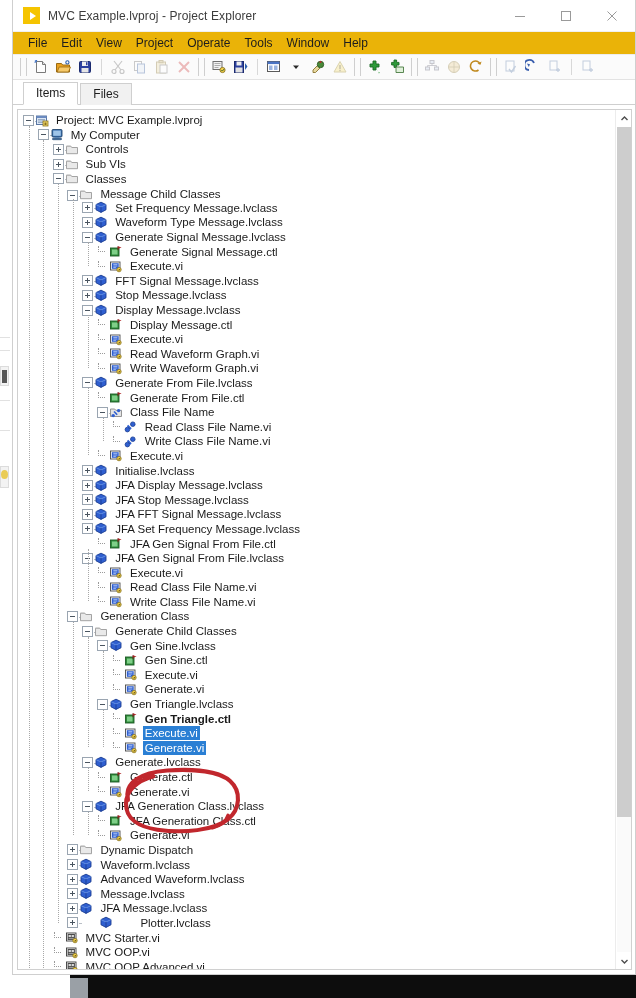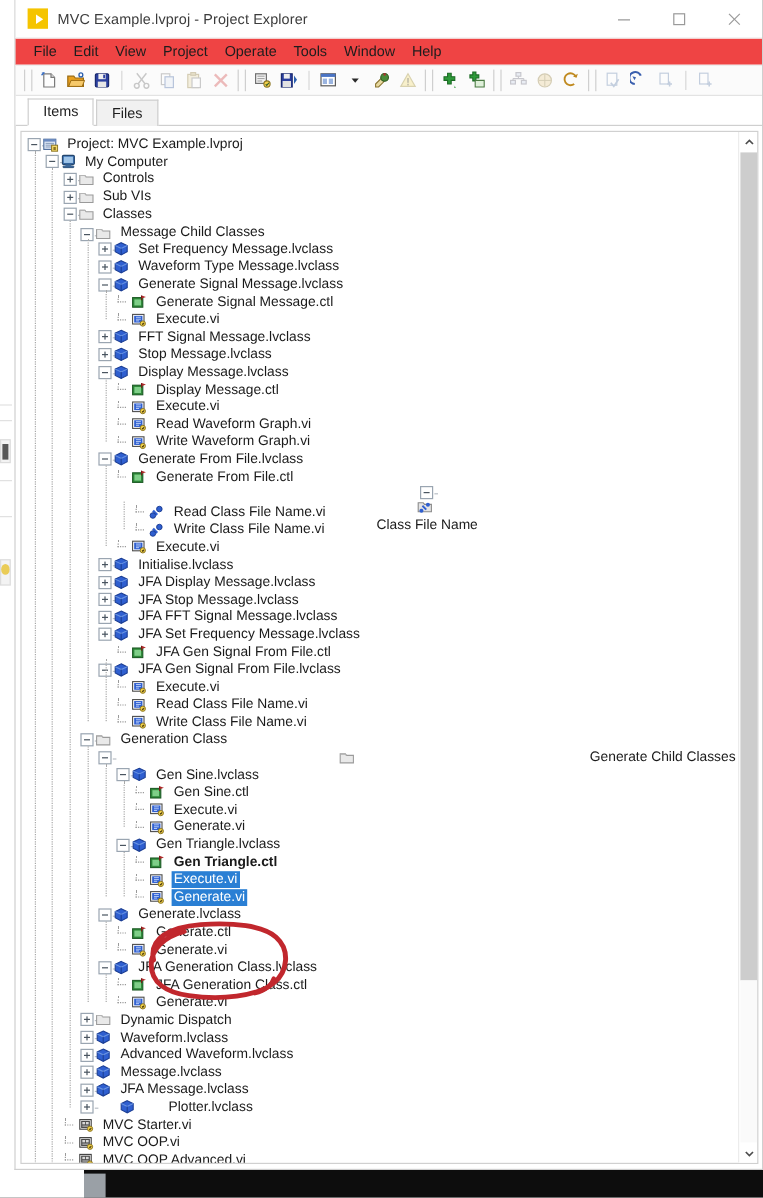--- a/index.html
+++ b/index.html
@@ -83,21 +83,21 @@
     display: flex; align-items: center; justify-content: center;
     color: #9a9a9a;
   }
   #winbtns { position: absolute; right: 0; top: 0; display: flex; }
   .winbtn svg { display: block; }
 
   
   #menubar {
     height: 22px; flex: 0 0 22px;
     display: flex; align-items: center;
-    background: #ef4444;
+    background: #eab308;
     padding-left: 8px;
   }
   .menu-item {
     font-size: 12px; color: #1d1d1d;
     padding: 2px 7px;
     white-space: nowrap;
   }
 
   
   #toolbar {
@@ -785,21 +785,21 @@
             <span class="icon">
               <svg width="14" height="13" viewBox="0 0 14 13">
                 <rect x="1.5" y="3" width="8.5" height="8" fill="#2f8a3a" stroke="#1c5a24" stroke-width=".9"></rect>
                 <rect x="3" y="4.5" width="5.5" height="5" fill="#7fcf88"></rect>
                 <path d="M9 1.2l3.6 1.3-3.6 1.3z" fill="#b02a2a"></path>
                 <rect x="8.5" y="1.2" width=".9" height="4" fill="#7a1a1a"></rect>
               </svg>
             </span>
             <span class="rowlabel">Generate From File.ctl</span>
           </div>
-          <div class="row" style="padding-left: 79px; flex-direction: column;">
+          <div class="row" style="padding-left: 79px;">
             <span class="twisty box">
               <span class="h"></span>
               <span class="dash"></span>
             </span>
             <span class="icon">
               <svg width="14" height="13" viewBox="0 0 14 13">
                 <path d="M1.5 3h4.2l1.1 1.3h5.7v6.2H1.5z" fill="#e4e4e4" stroke="#8a8a8a" stroke-width=".9"></path>
                 <path d="M5 5.5l3.2 3.2" stroke="#2f5fd0" stroke-width="1.6"></path>
                 <circle cx="9.6" cy="4.6" r="1.7" fill="#2f5fd0"></circle>
                 <circle cx="4.2" cy="9.6" r="1.7" fill="#2f5fd0"></circle>
@@ -1009,21 +1009,21 @@
               <span class="dash"></span>
             </span>
             <span class="icon">
               <svg width="14" height="13" viewBox="0 0 14 13">
                 <path d="M1.5 3.2h4.2l1.1 1.3h5.7v6.2H1.5z" fill="#e9e9e9" stroke="#9a9a9a" stroke-width=".9"></path>
                 <path d="M1.5 3.2h4.2l1.1 1.3" fill="none" stroke="#b5b5b5" stroke-width=".9"></path>
               </svg>
             </span>
             <span class="rowlabel">Generation Class</span>
           </div>
-          <div class="row" style="padding-left: 64.2px; justify-content: space-between;">
+          <div class="row" style="padding-left: 64.2px;">
             <span class="twisty box">
               <span class="h"></span>
               <span class="dash"></span>
             </span>
             <span class="icon">
               <svg width="14" height="13" viewBox="0 0 14 13">
                 <path d="M1.5 3.2h4.2l1.1 1.3h5.7v6.2H1.5z" fill="#e9e9e9" stroke="#9a9a9a" stroke-width=".9"></path>
                 <path d="M1.5 3.2h4.2l1.1 1.3" fill="none" stroke="#b5b5b5" stroke-width=".9"></path>
               </svg>
             </span>

